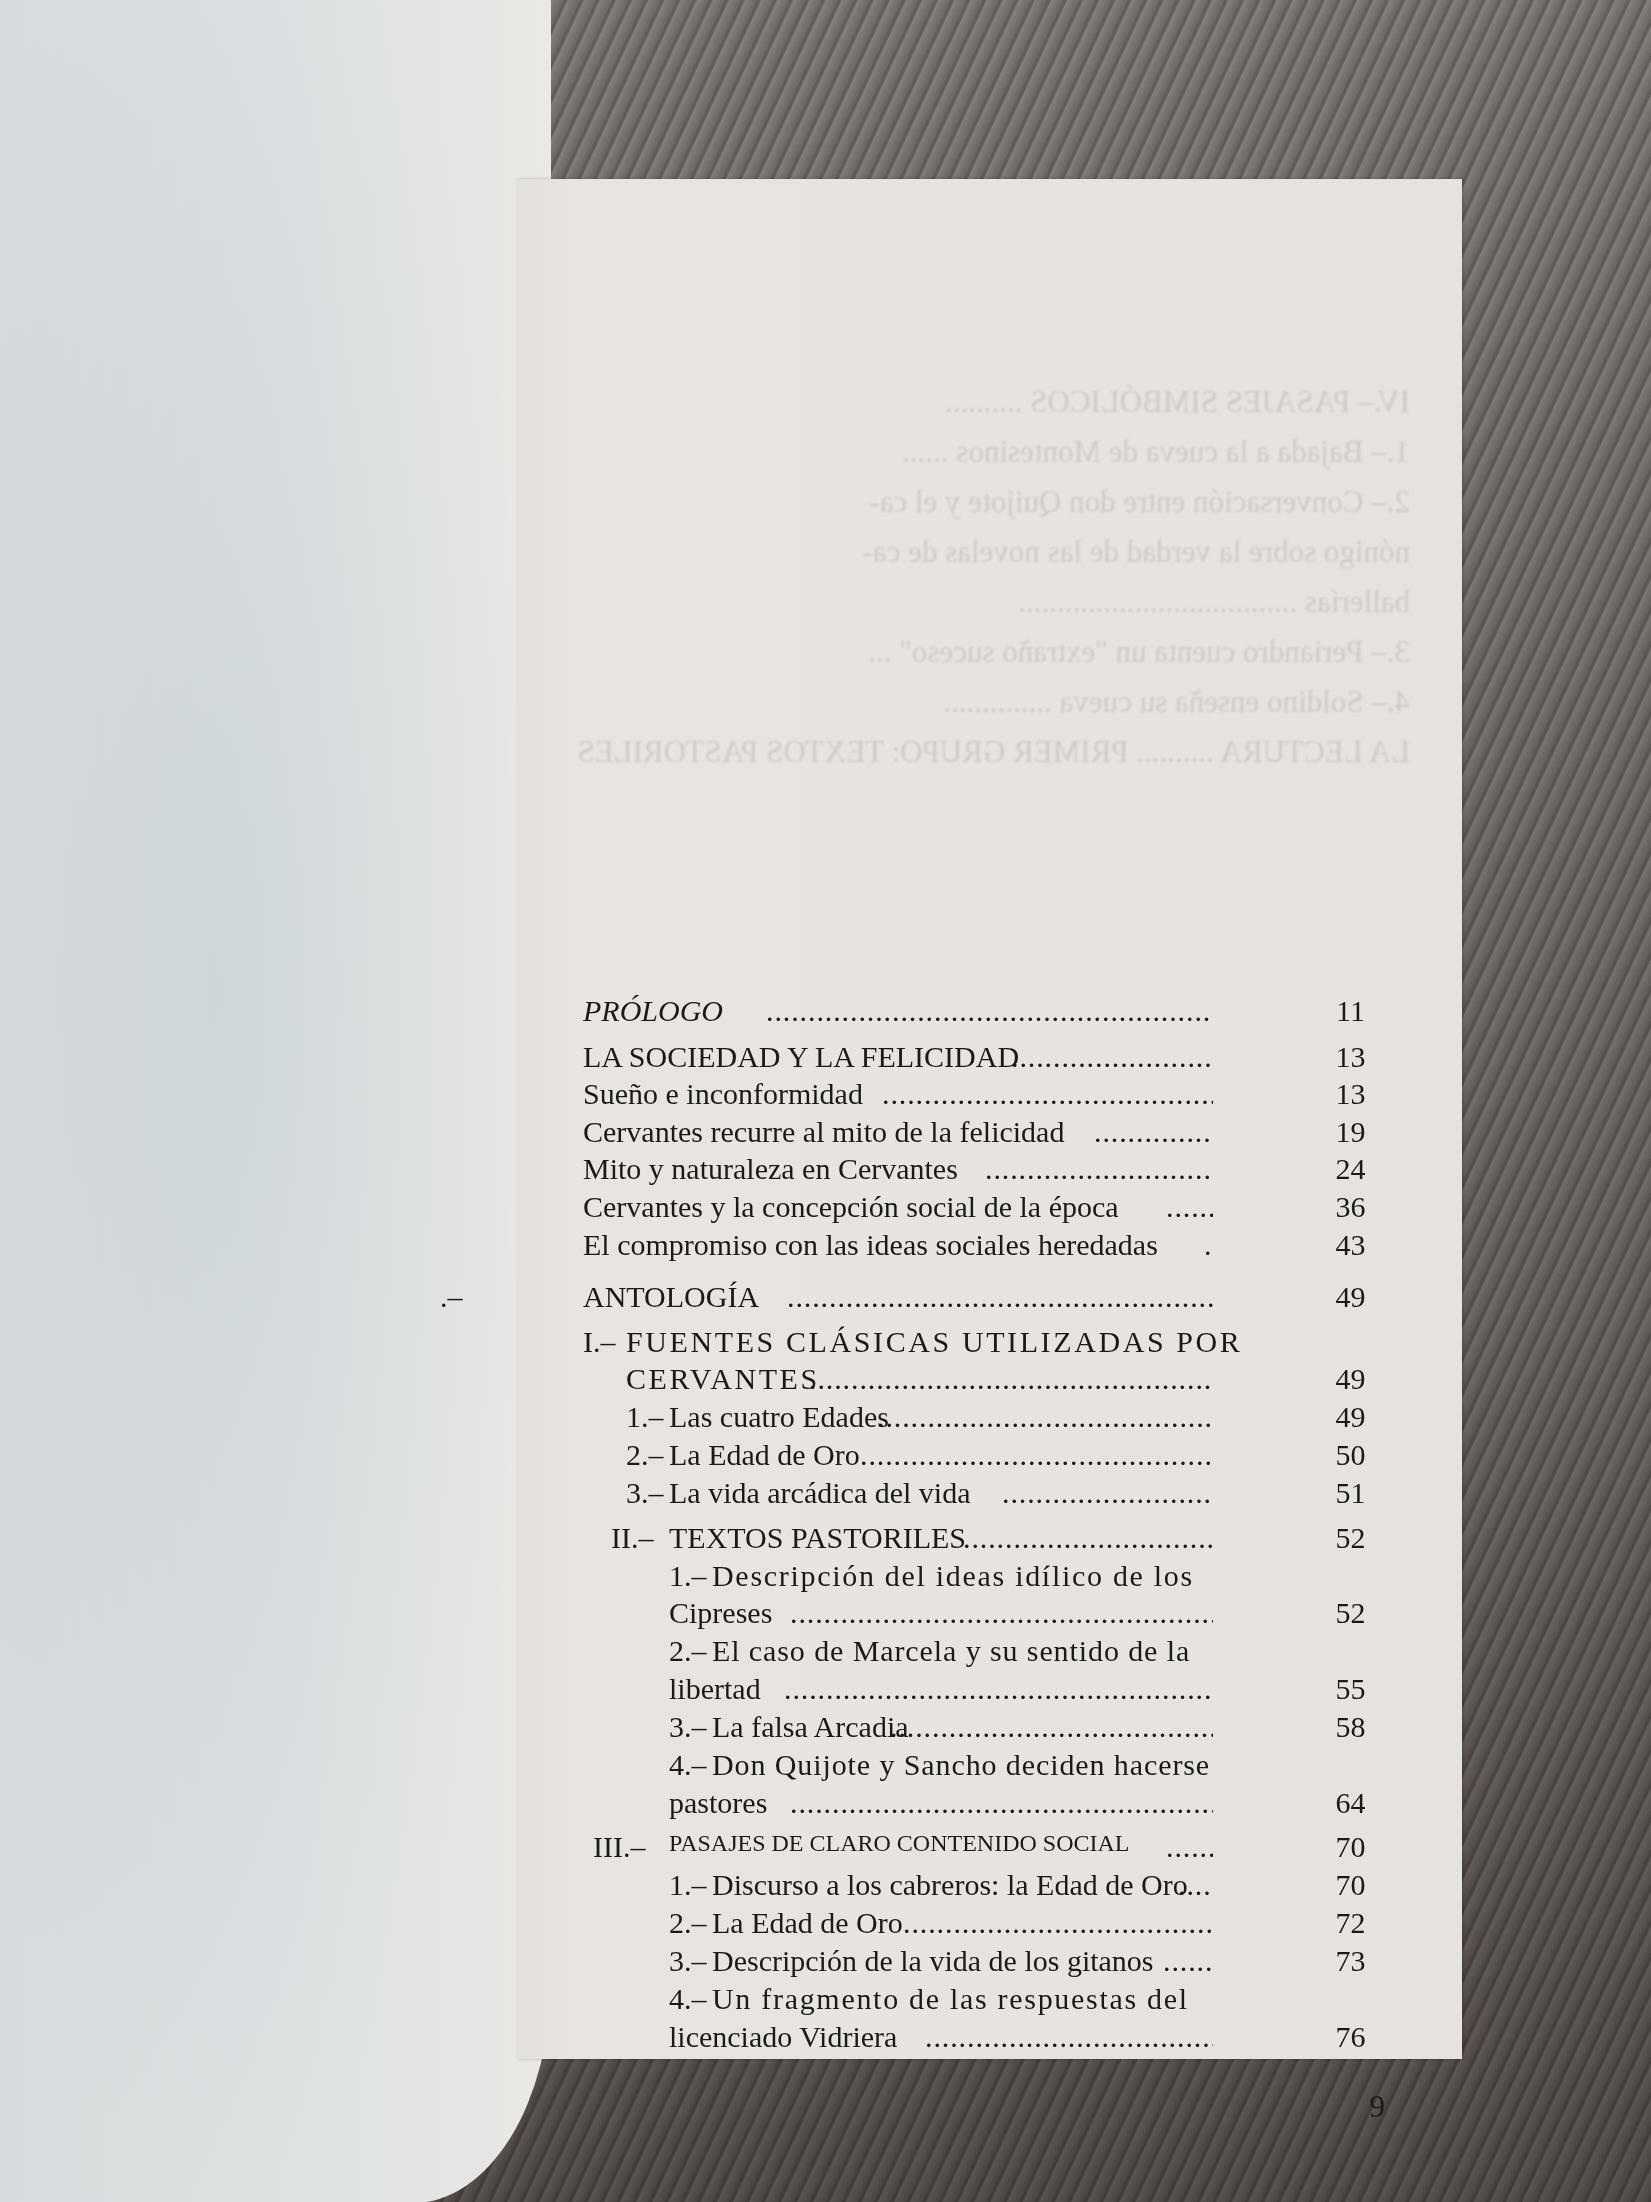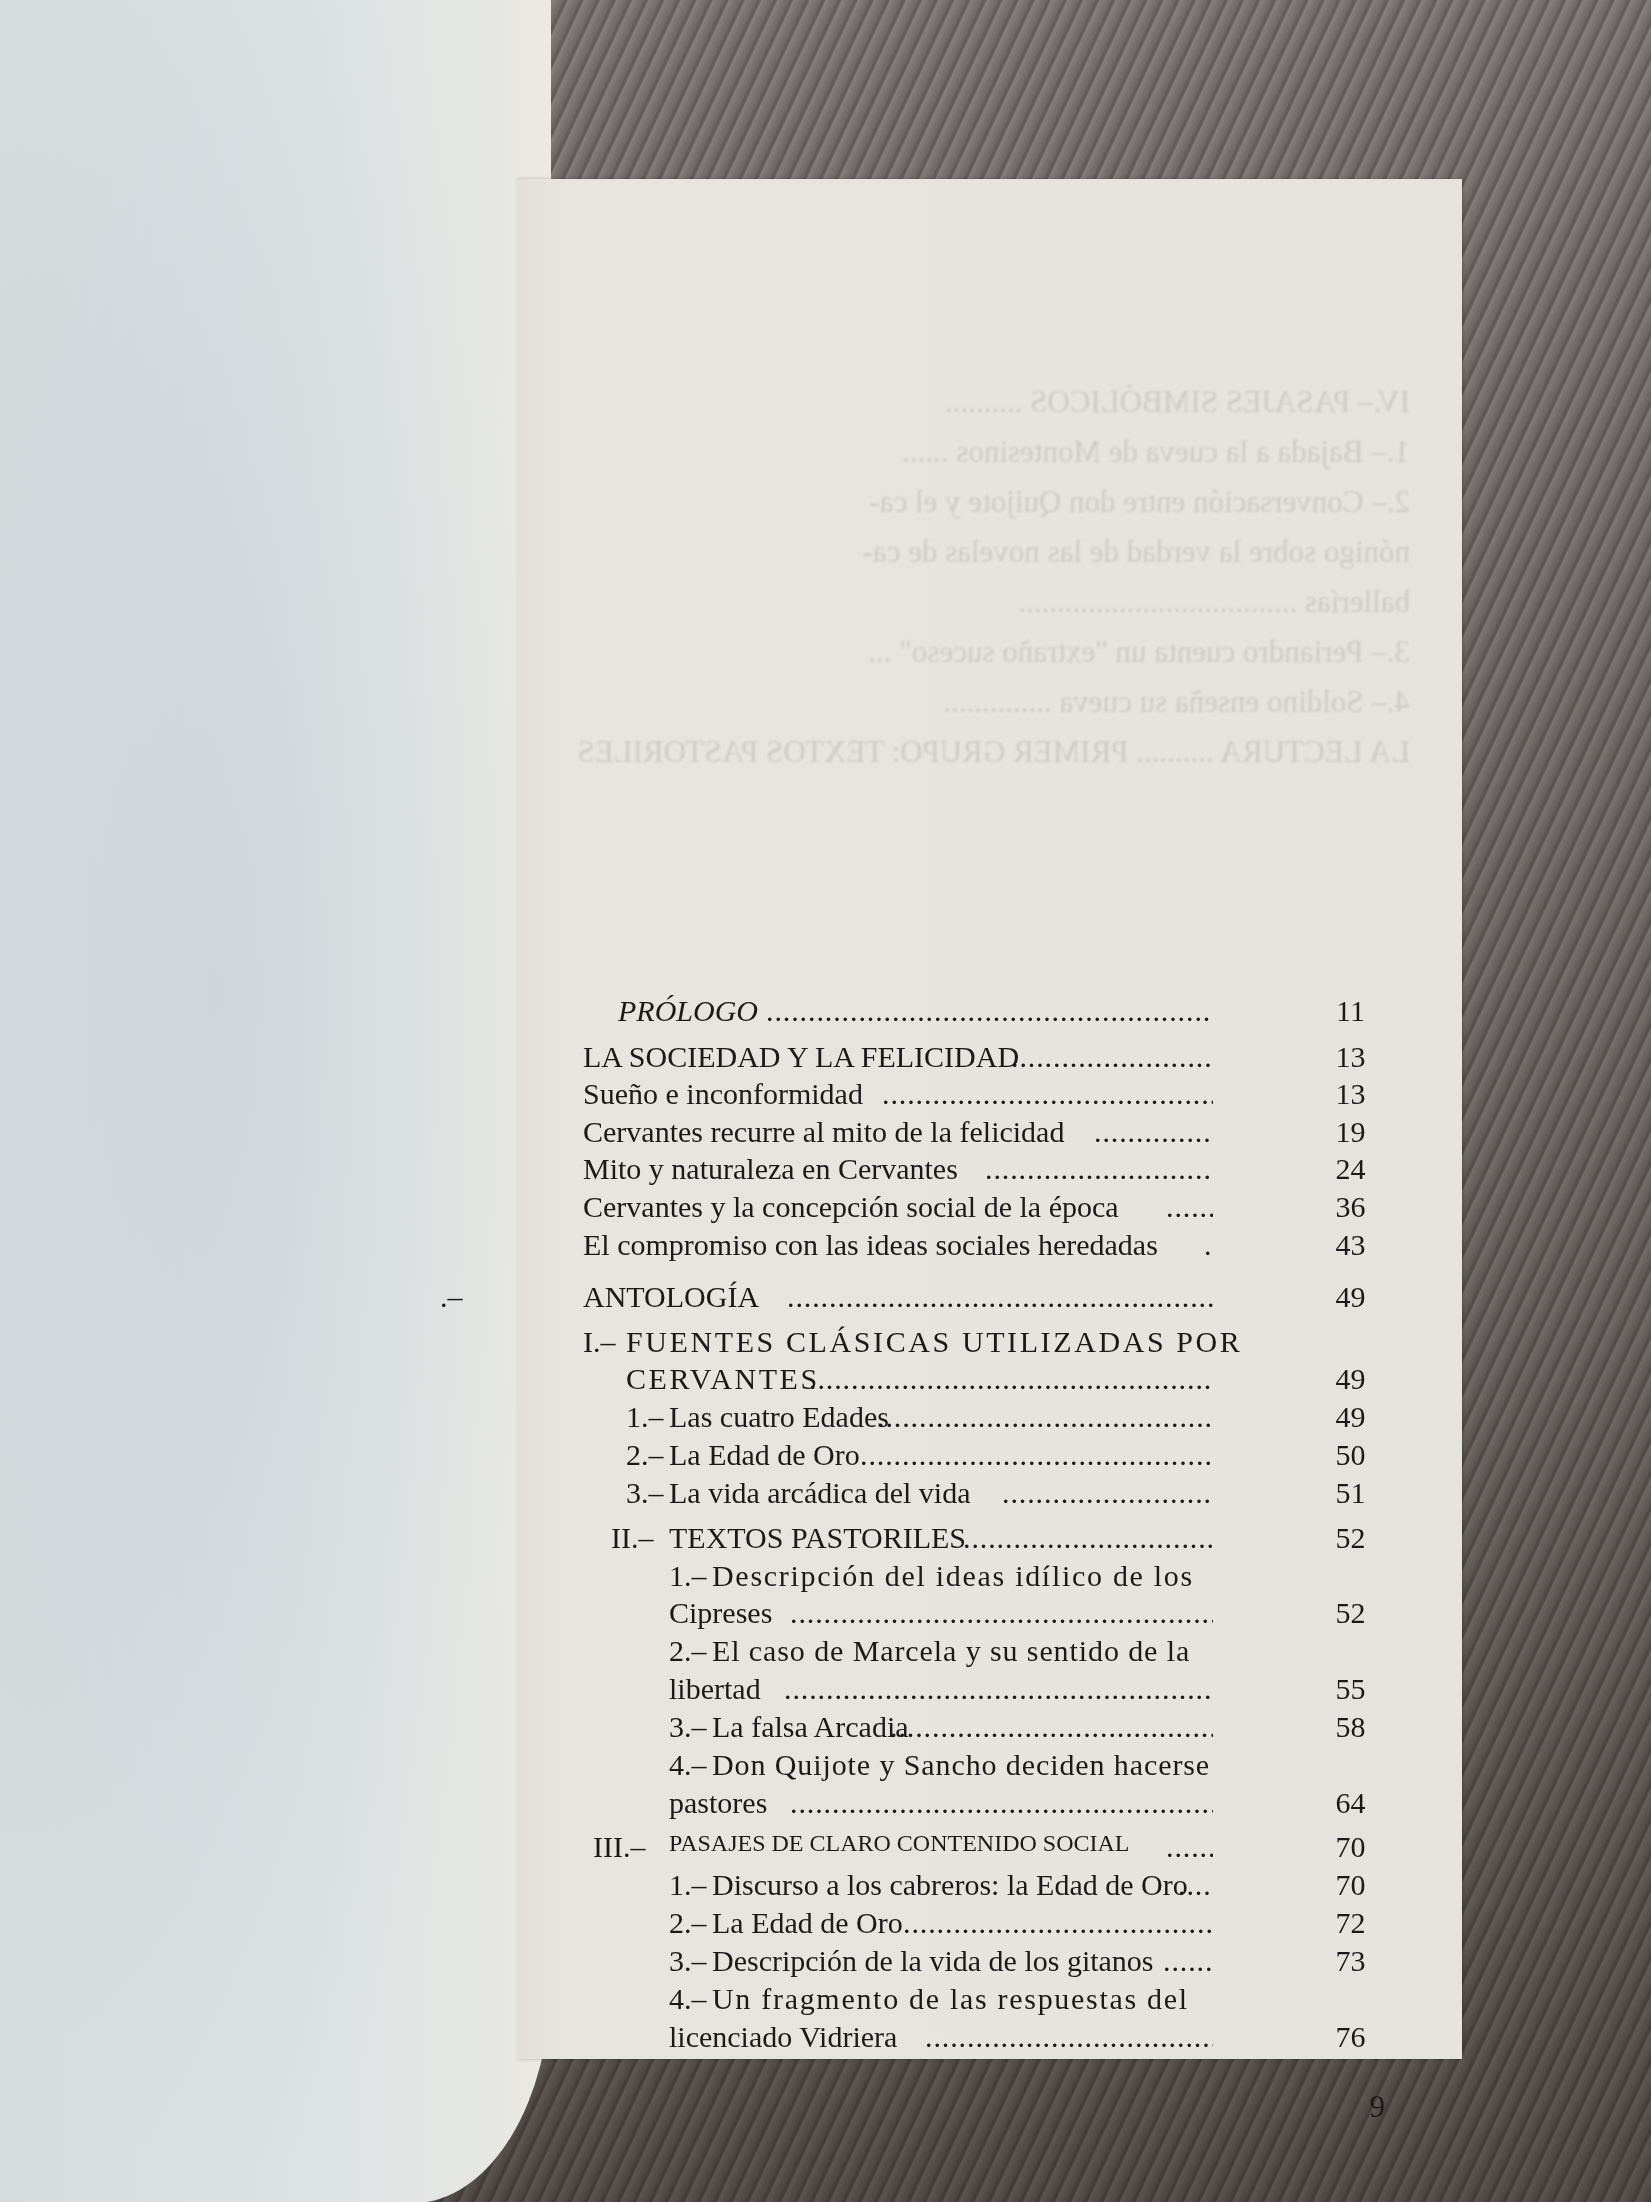--- a/index.html
+++ b/index.html
@@ -42,21 +42,21 @@
   }
   .row {
     position: absolute; left: 0; height: 38px; white-space: nowrap;
   }
   .row .lbl { position: absolute; top: 0; }
   .row .dots {
     position: absolute; top: 0; overflow: hidden; letter-spacing: 0.9px;
   }
   .row .pg { position: absolute; top: 0; width: 69px; text-align: center; left: 800px; }
   .marker { position: absolute; top: 0; }
-  .italic { font-style: italic; margin-left: 35px; }
+  .italic { font-style: italic; }
   .caps { letter-spacing: 2.6px; }
   .page-number {
     position: absolute; left: 755px; top: 1256px; width: 52px; text-align: right;
     font-family: "Liberation Serif", serif; font-size: 31px; color: #1c1a19;
   }
 </style>
 </head>
 <body>
 
 <div class="left-page"></div>

